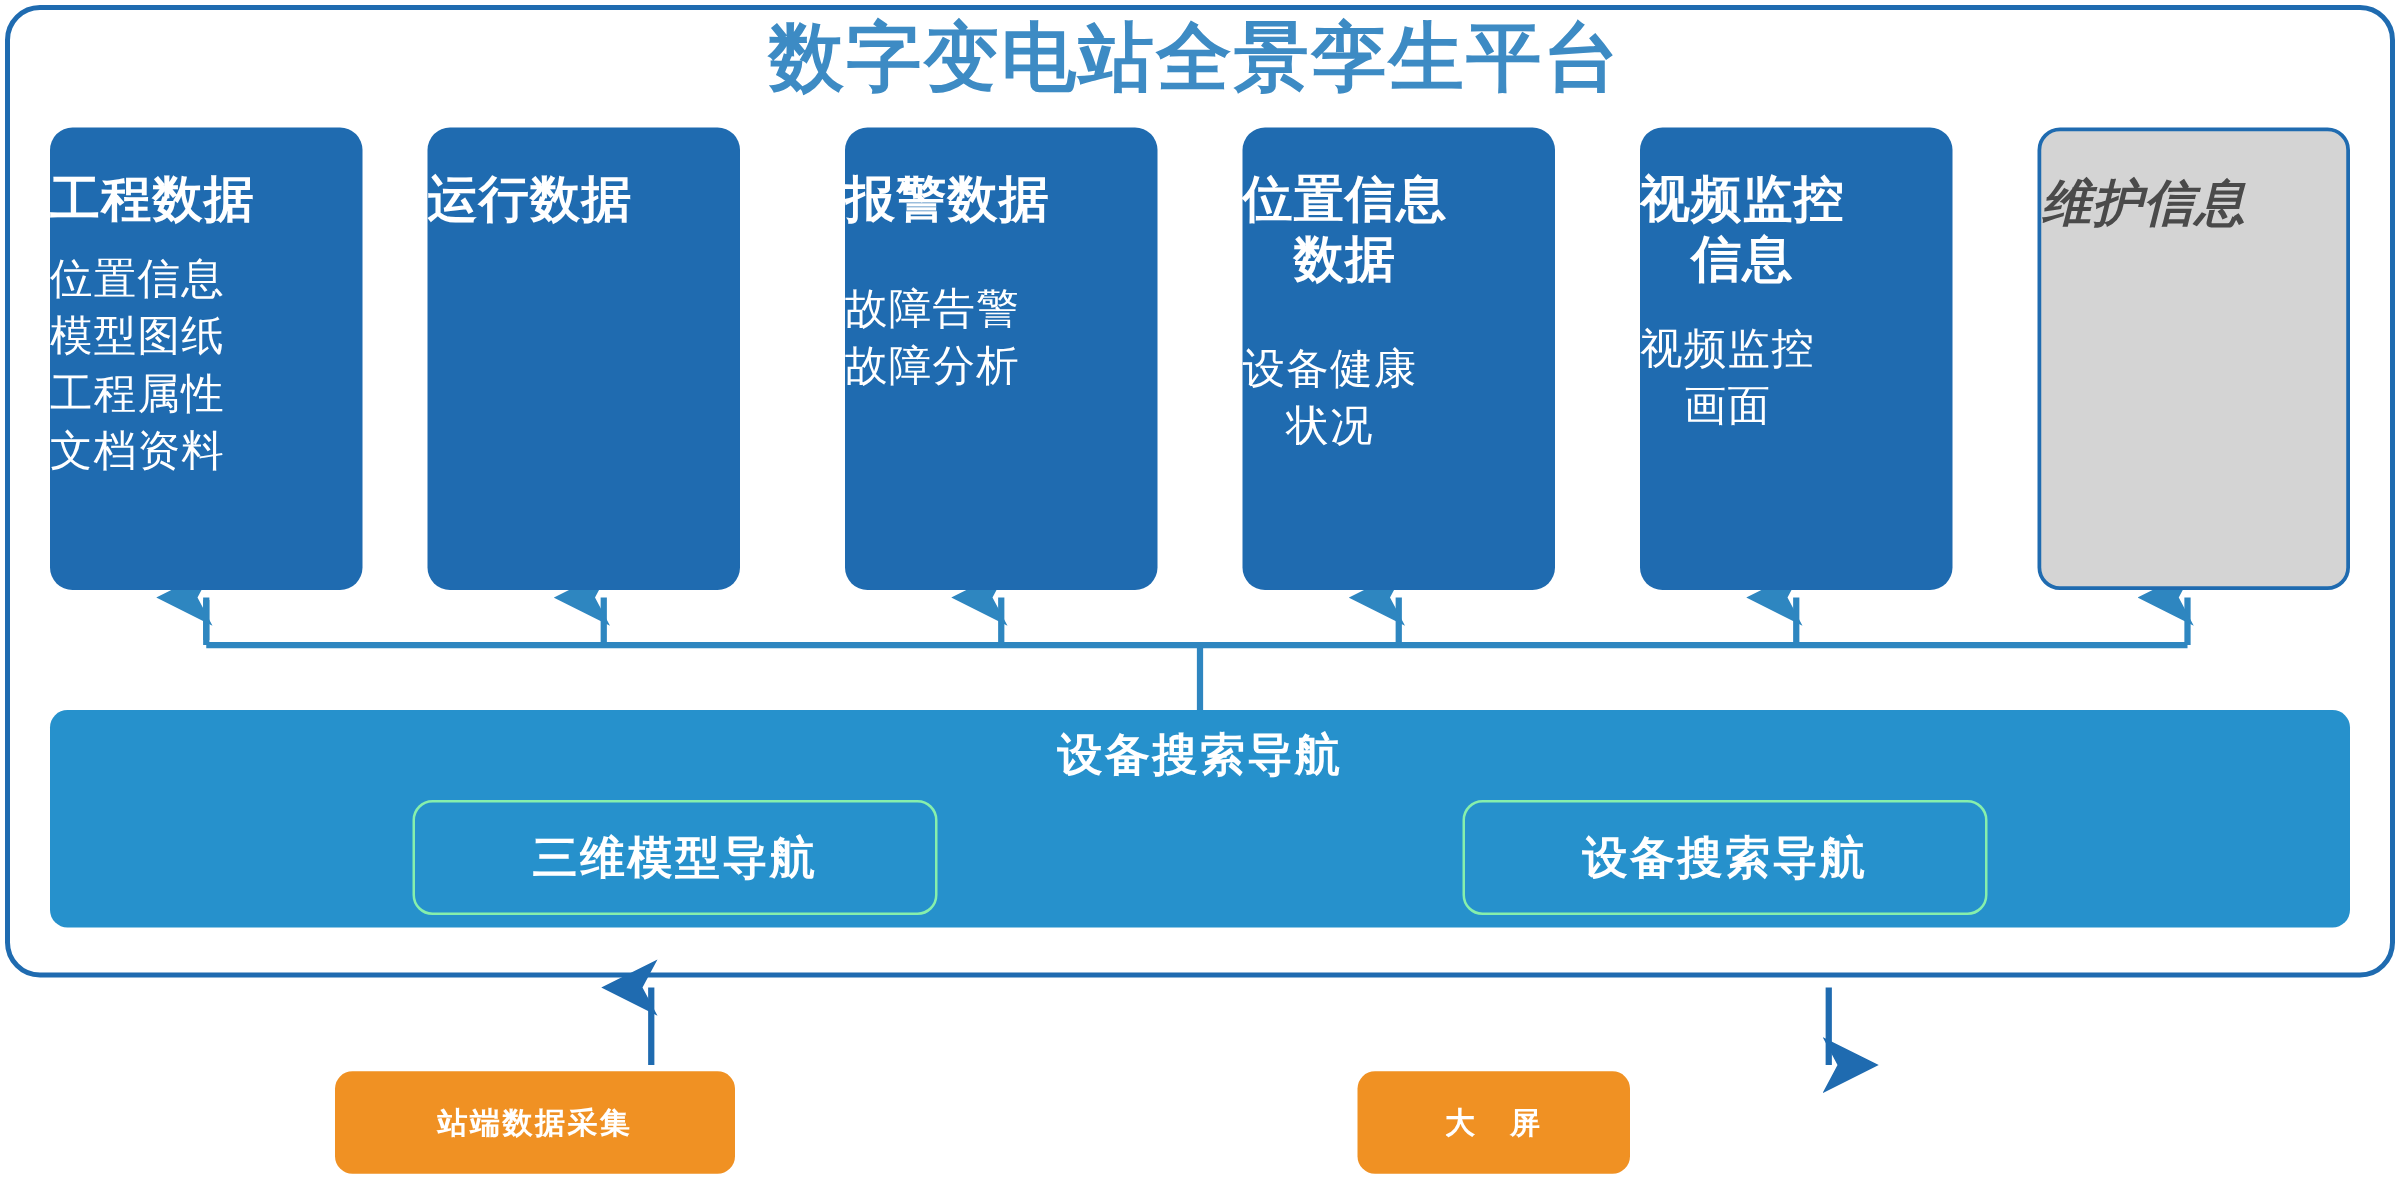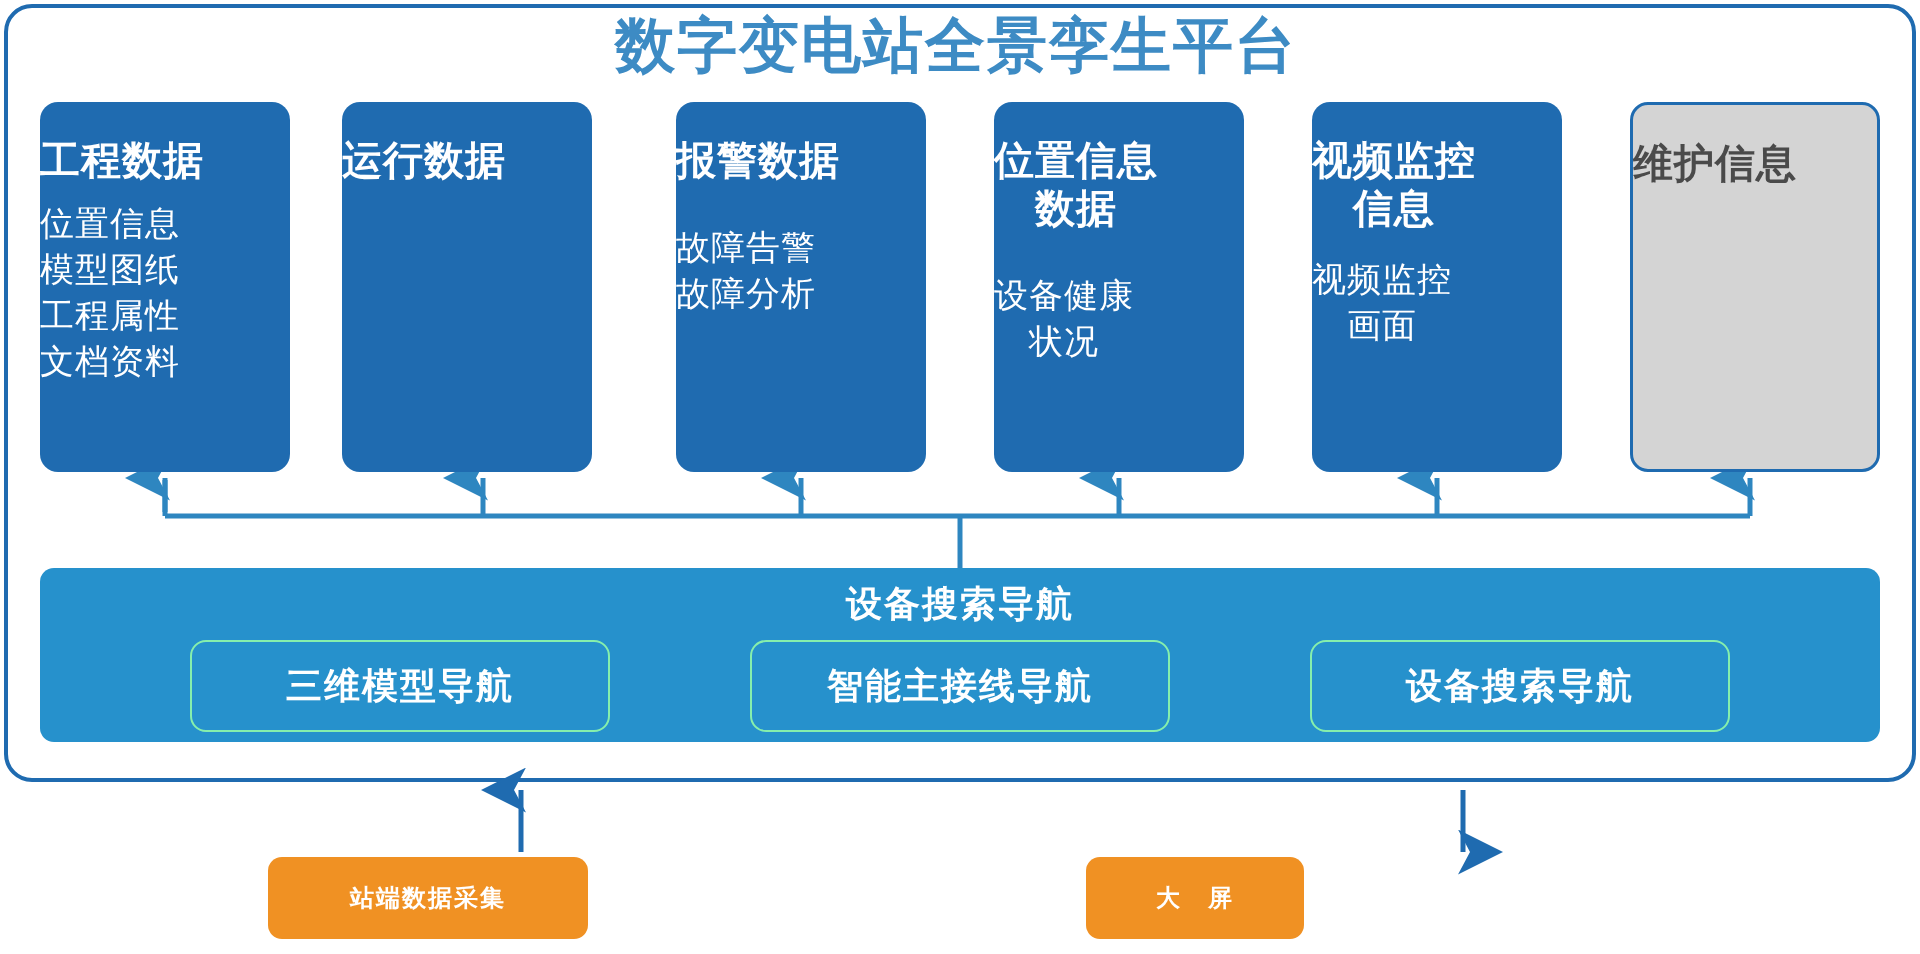--- a/index.html
+++ b/index.html
@@ -61,20 +61,21 @@
     border-radius: 18px;
     background: #1F6BB0;
     display: flex;
     flex-direction: column;
     align-items: flex-start;
     padding-top: 34px;
   }
   .data-card.muted {
     background: #D4D4D4;
     border: 3px solid #1F6BB0;
+    font-style: italic;
   }
 
   .card-title {
     font-size: 40px;
     font-weight: bold;
     color: #ffffff;
     text-align: center;
     line-height: 48px;
     letter-spacing: 1px;
     white-space: pre-line;
@@ -262,21 +263,20 @@
       <div class="card-title">维护信息</div>
       <div class="card-items"></div>
     </div>
 
   </div>
 
   <div class="nav-bar">
     <div class="nav-bar-title">设备搜索导航</div>
     <div class="nav-buttons">
       <div class="nav-button">三维模型导航</div>
-      <div class="nav-button">智能主接线导航</div>
       <div class="nav-button">设备搜索导航</div>
     </div>
   </div>
 
   <div class="source-box" id="box-collect">站端数据采集</div>
 
   <div class="source-box" id="box-screen">大　屏</div>
 
 </div>
 

